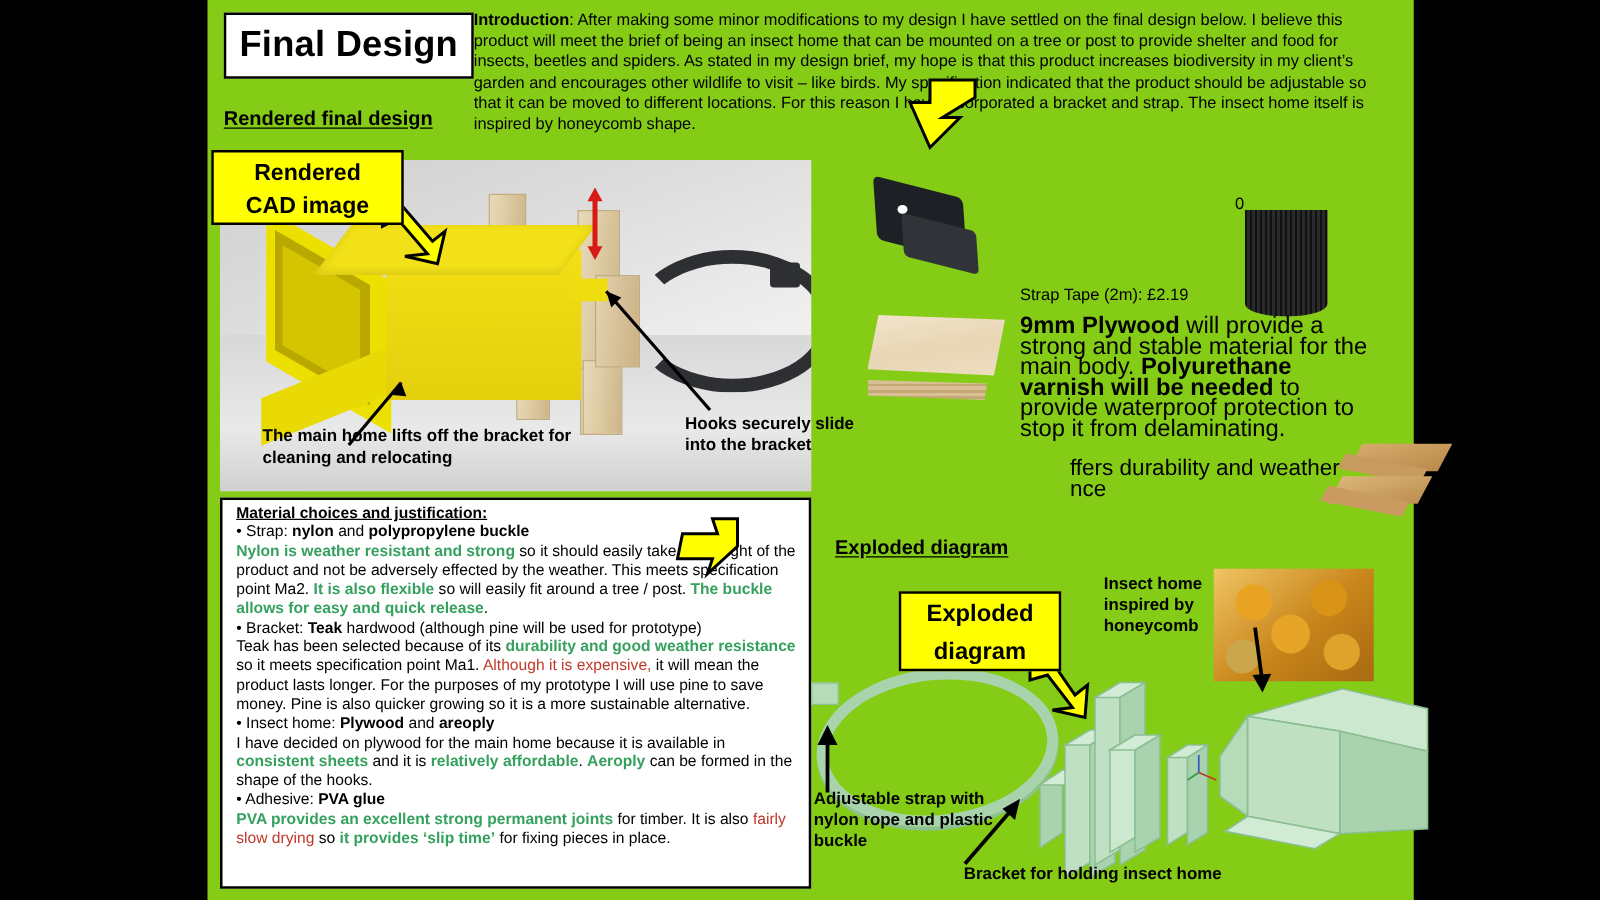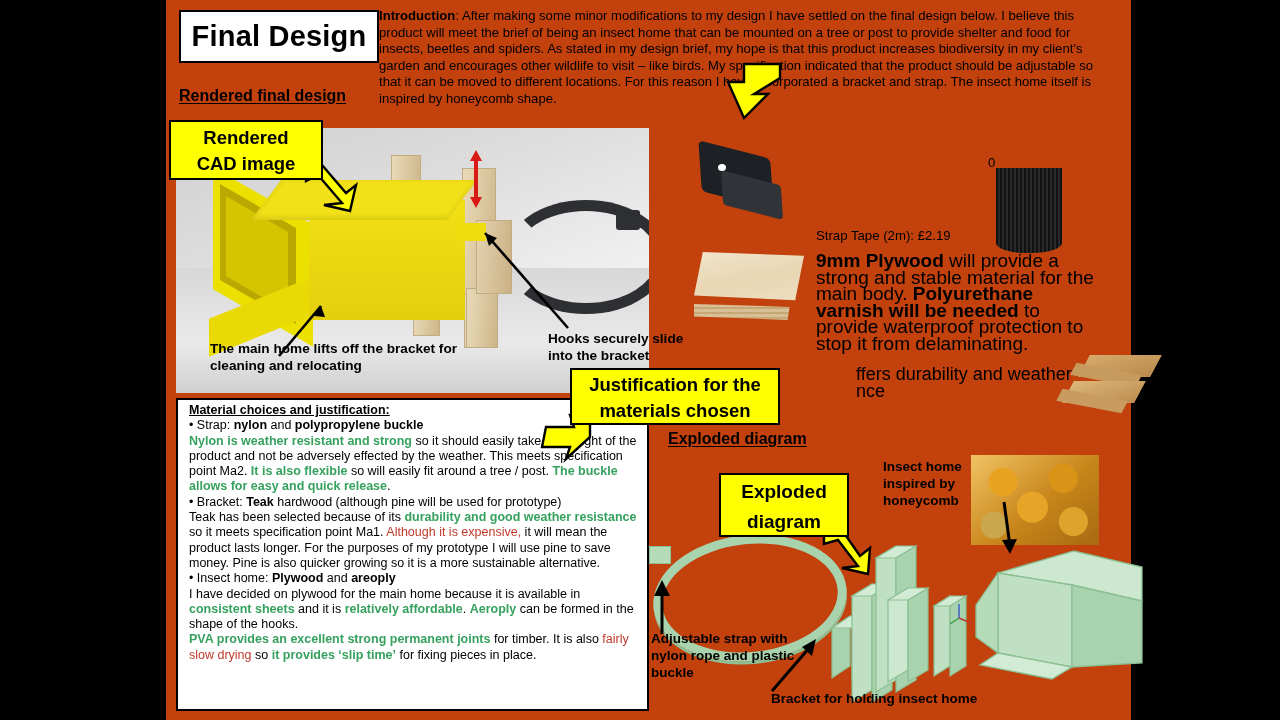--- a/index.html
+++ b/index.html
@@ -27,21 +27,21 @@
   .bar-left  { left: 0;    width: 166px; }
   .bar-right { left: 1131px; width: 149px; }
 
   
   #slide {
     position: absolute;
     left: 166px;
     top: 0;
     width: 965px;
     height: 720px;
-    background: #c2410c;
+    background: #84cc16;
   }
 
   
   #title-box {
     position: absolute;
     left: 13px;
     top: 10px;
     width: 196px;
     height: 49px;
     border: 2px solid #000;
@@ -336,20 +336,21 @@
 
       <p class="bul"><span>Strap: </span><b>nylon</b><span> and </span><b>polypropylene buckle</b></p>
       <p><span class="g">Nylon is weather resistant and strong</span><span> so it should easily take the weight of the product and not be adversely effected by the weather. This meets specification point Ma2. </span><span class="g">It is also flexible</span><span> so will easily fit around a tree / post. </span><span class="g">The buckle allows for easy and quick release</span><span>.</span></p>
 
       <p class="bul"><span>Bracket: </span><b>Teak</b><span> hardwood (although pine will be used for prototype)</span></p>
       <p><span>Teak has been selected because of its </span><span class="g">durability and good weather resistance</span><span> so it meets specification point Ma1. </span><span class="r">Although it is expensive,</span><span> it will mean the product lasts longer. For the purposes of my prototype I will use pine to save money. Pine is also quicker growing so it is a more sustainable alternative.</span></p>
 
       <p class="bul"><span>Insect home: </span><b>Plywood</b><span> and </span><b>areoply</b></p>
       <p><span>I have decided on plywood for the main home because it is available in </span><span class="g">consistent sheets</span><span> and it is </span><span class="g">relatively affordable</span><span>. </span><span class="g">Aeroply</span><span> can be formed in the shape of the hooks.</span></p>
 
+      <p class="bul"><span>Adhesive: </span><b>PVA glue</b></p>
       <p><span class="g">PVA provides an excellent strong permanent joints</span><span> for timber. It is also </span><span class="r">fairly slow drying</span><span> so </span><span class="g">it provides ‘slip time’</span><span> for fixing pieces in place.</span></p>
     </div>
 
     <div id="buckle-img">
       <div class="b1"></div>
         <div class="b2"></div>
         <div class="b3"></div>
     </div>
     <div id="tape-img"></div>
     <div class="price" id="price-buckle">0</div>
@@ -435,24 +436,20 @@
     </svg>
 
     <div class="callout" id="co-cad">
       <div>Rendered</div>
       <div>CAD image</div>
     </div>
     <svg class="co-arrow" style="left:136px;top:155px;width:60px;height:60px" viewBox="0 0 60 60">
       <polygon points="4,4 4,26 16,20 40,48 22,50 48,56 54,30 44,38 20,10" fill="#ffff00" stroke="#000" stroke-width="2.4"></polygon>
     </svg>
 
-    <div class="callout" id="co-just">
-      <div>Justification for the</div>
-      <div>materials chosen</div>
-    </div>
     <svg class="co-arrow" style="left:370px;top:413px;width:58px;height:50px" viewBox="0 0 58 50">
       <polygon points="54,2 34,2 38,14 10,14 6,34 34,34 30,46 54,24" fill="#ffff00" stroke="#000" stroke-width="2.4"></polygon>
     </svg>
 
     <div class="callout" id="co-exploded">
       <div>Exploded</div>
       <div>diagram</div>
     </div>
     <svg class="co-arrow" style="left:654px;top:522px;width:52px;height:56px" viewBox="0 0 52 56">
       <polygon points="4,2 4,22 18,18 38,44 22,46 48,52 50,26 40,34 22,8" fill="#ffff00" stroke="#000" stroke-width="2.4"></polygon>

